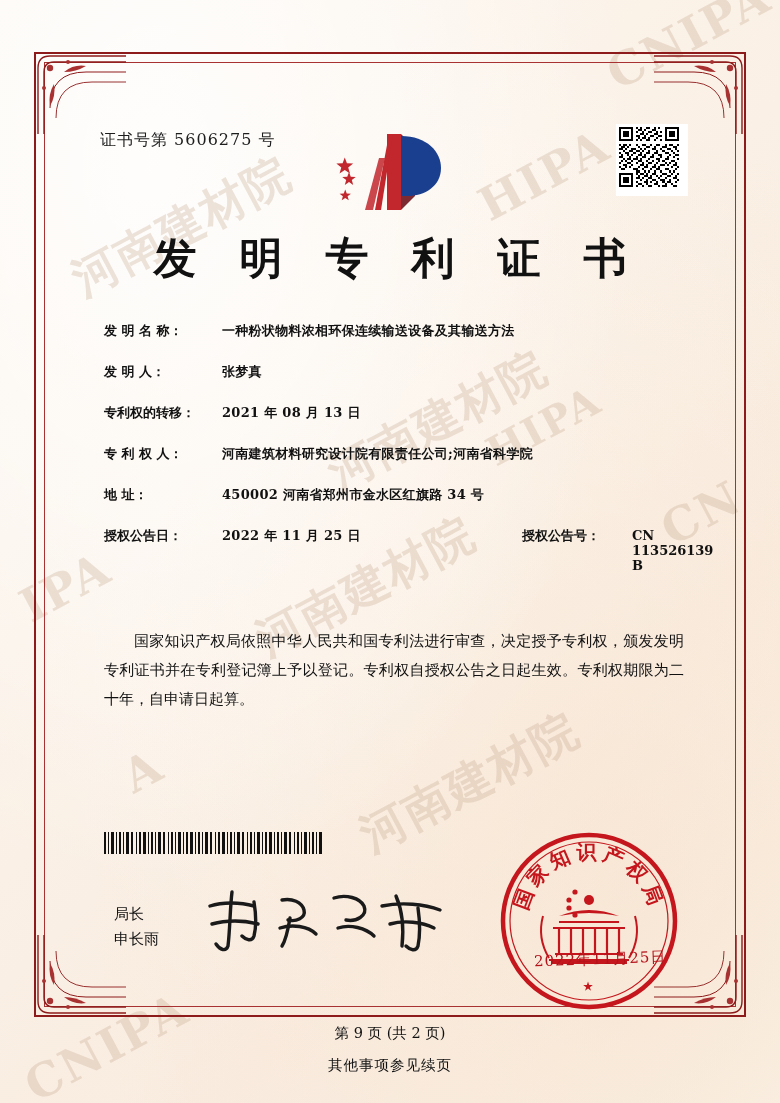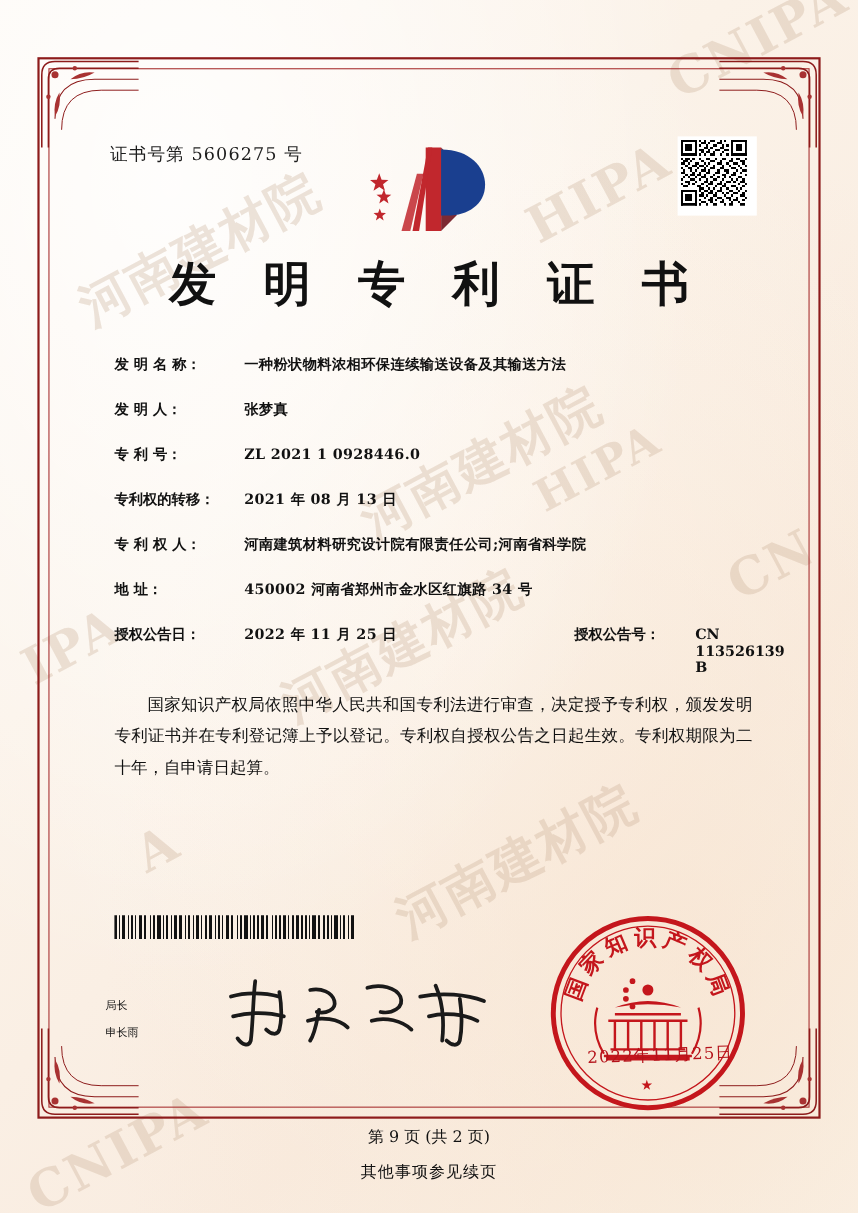--- a/index.html
+++ b/index.html
@@ -174,24 +174,24 @@
   .barcode {
     position: absolute;
     left: 60px;
     top: 770px;
     width: 218px;
     height: 22px;
   }
 
   .sign-block {
     position: absolute;
-    left: 52px;
+    left: 70px;
     top: 840px;
     font-family: "DejaVu Serif", "Liberation Serif", serif;
-    font-size: 10px;
+    font-size: 15px;
     line-height: 25px;
     color: #111111;
   }
   .signature {
     position: absolute;
     left: 152px;
     top: 822px;
     width: 260px;
     height: 72px;
   }
@@ -566,24 +566,20 @@
     <div class="fields">
       <div class="field">
         <span class="lbl">发 明 名 称：</span>
         <span class="val">一种粉状物料浓相环保连续输送设备及其输送方法</span>
       </div>
       <div class="field">
         <span class="lbl">发 明 人：</span>
         <span class="val">张梦真</span>
       </div>
       <div class="field">
-        <span class="lbl">专 利 号：</span>
-        <span class="val">ZL 2021 1 0928446.0</span>
-      </div>
-      <div class="field">
         <span class="lbl">专利权的转移：</span>
         <span class="val">2021 年 08 月 13 日</span>
       </div>
       <div class="field">
         <span class="lbl">专 利 权 人：</span>
         <span class="val">河南建筑材料研究设计院有限责任公司;河南省科学院</span>
       </div>
       <div class="field">
         <span class="lbl">地 址：</span>
         <span class="val">450002 河南省郑州市金水区红旗路 34 号</span>

